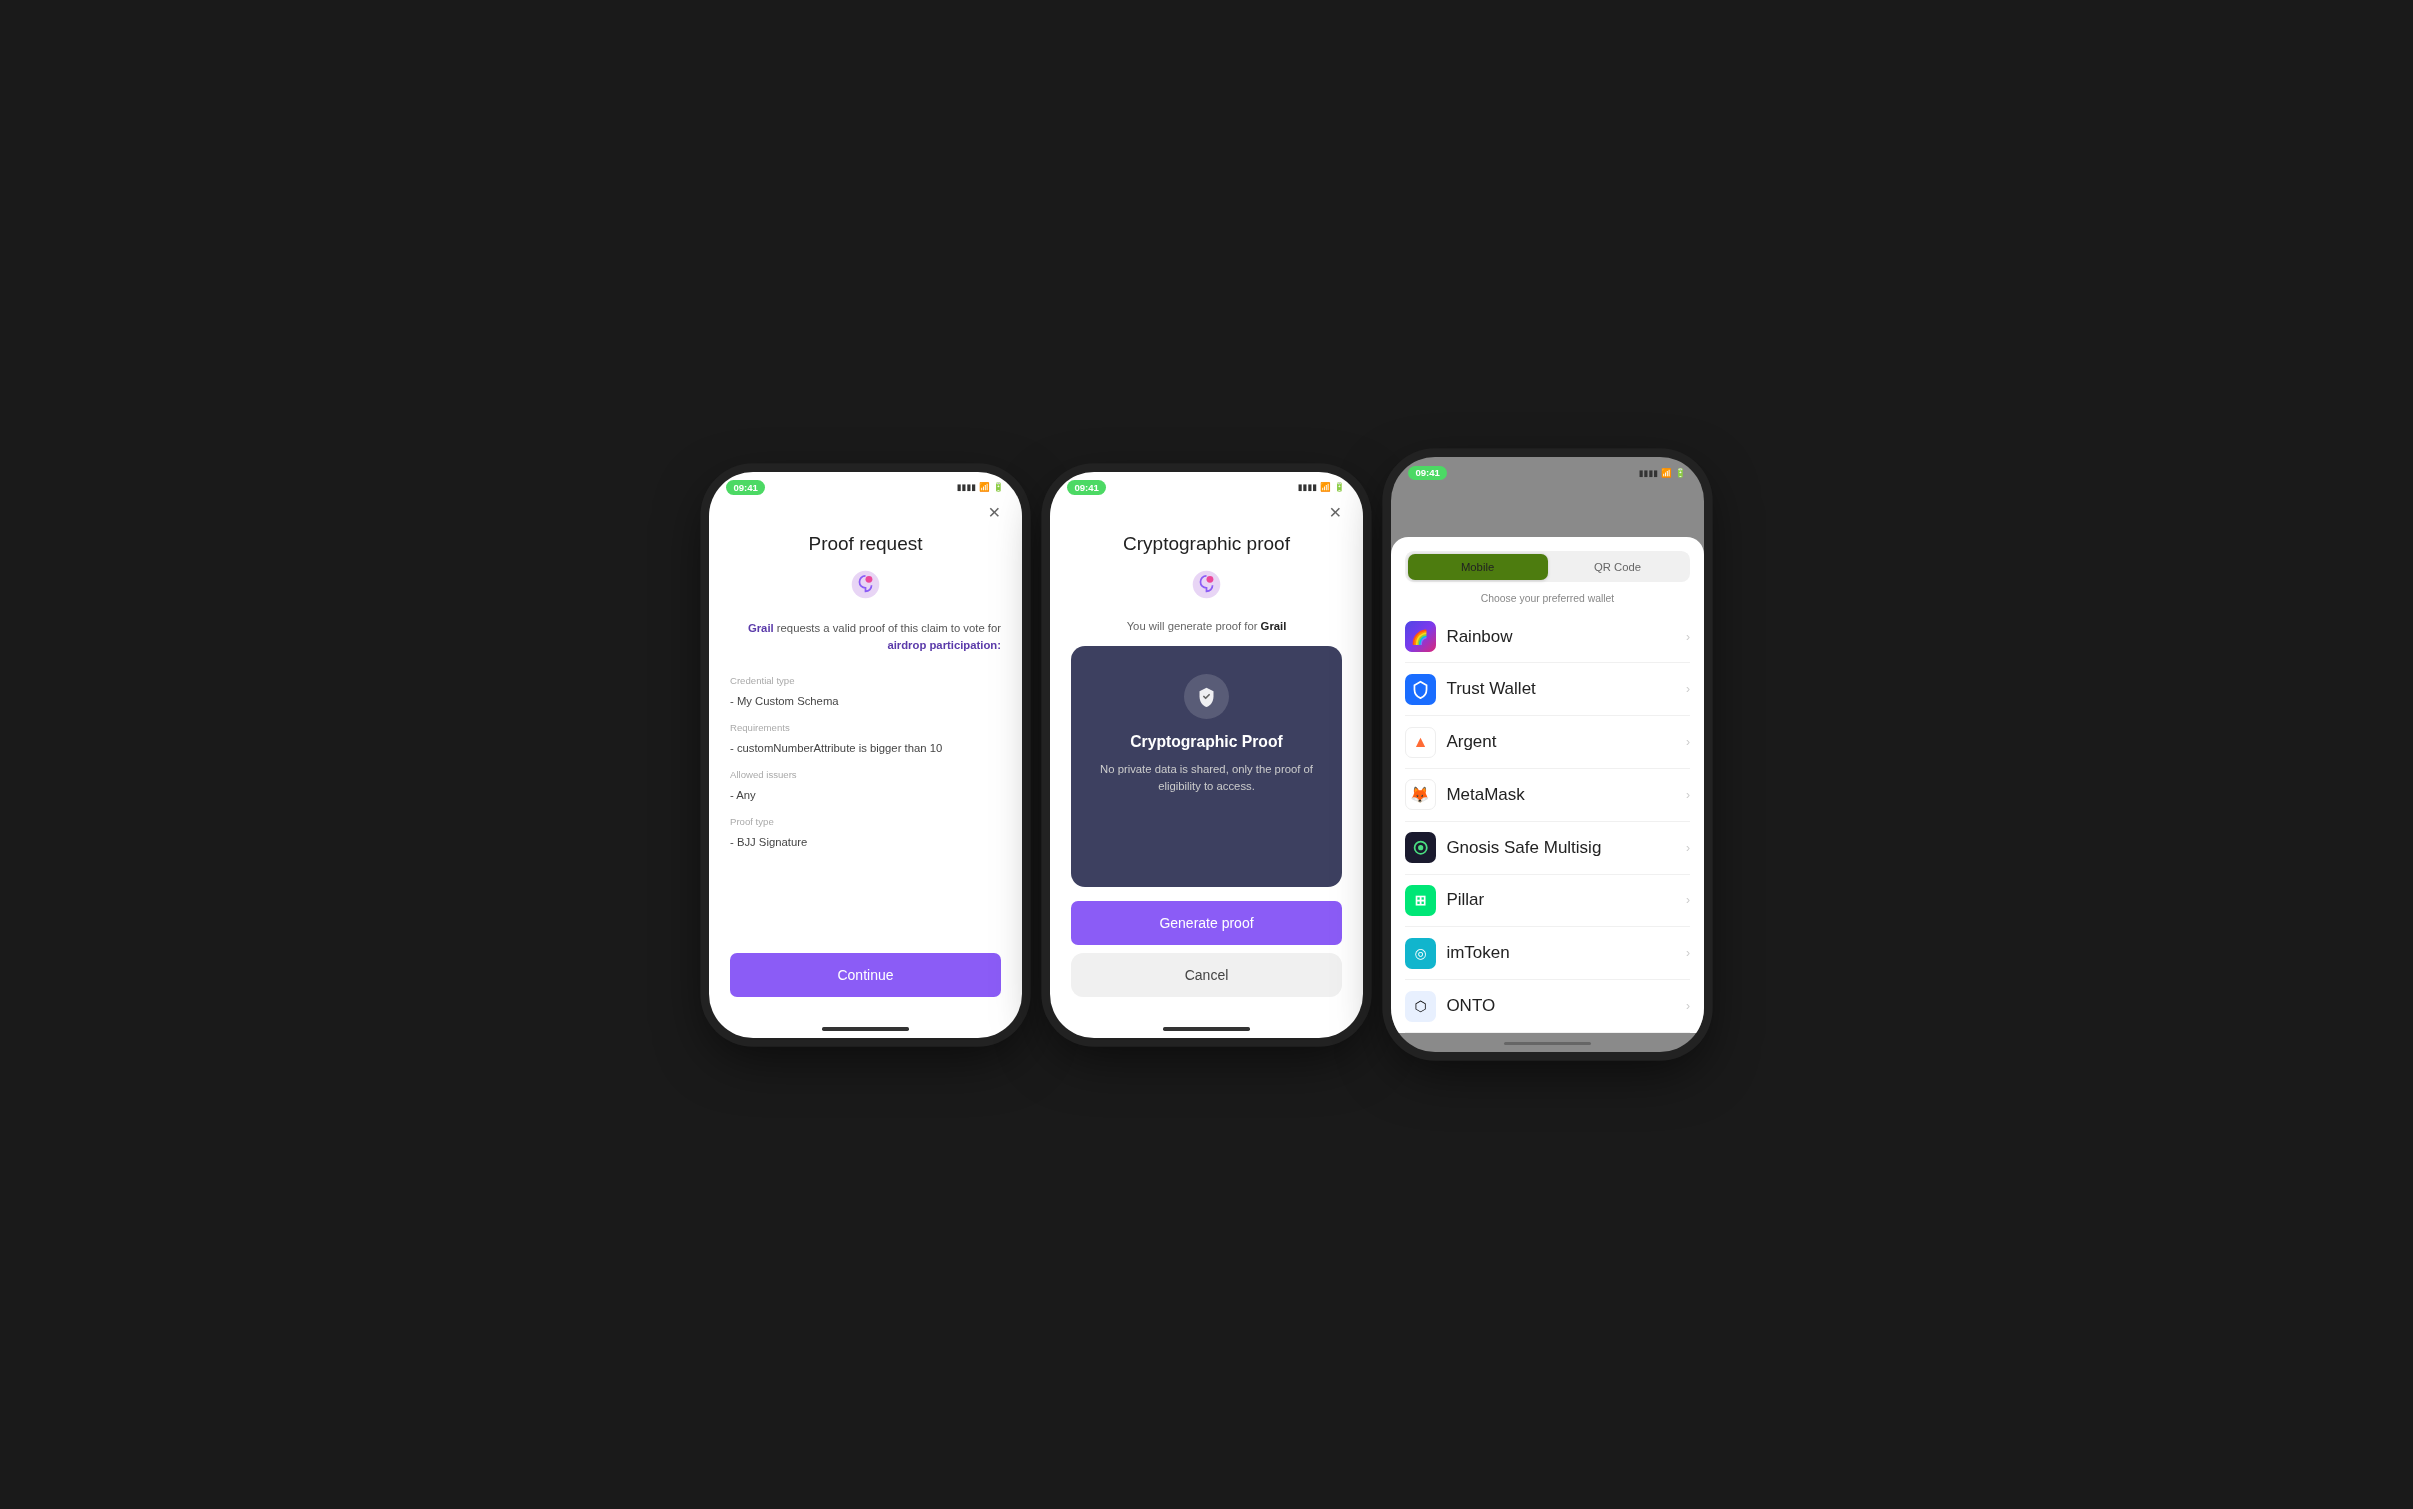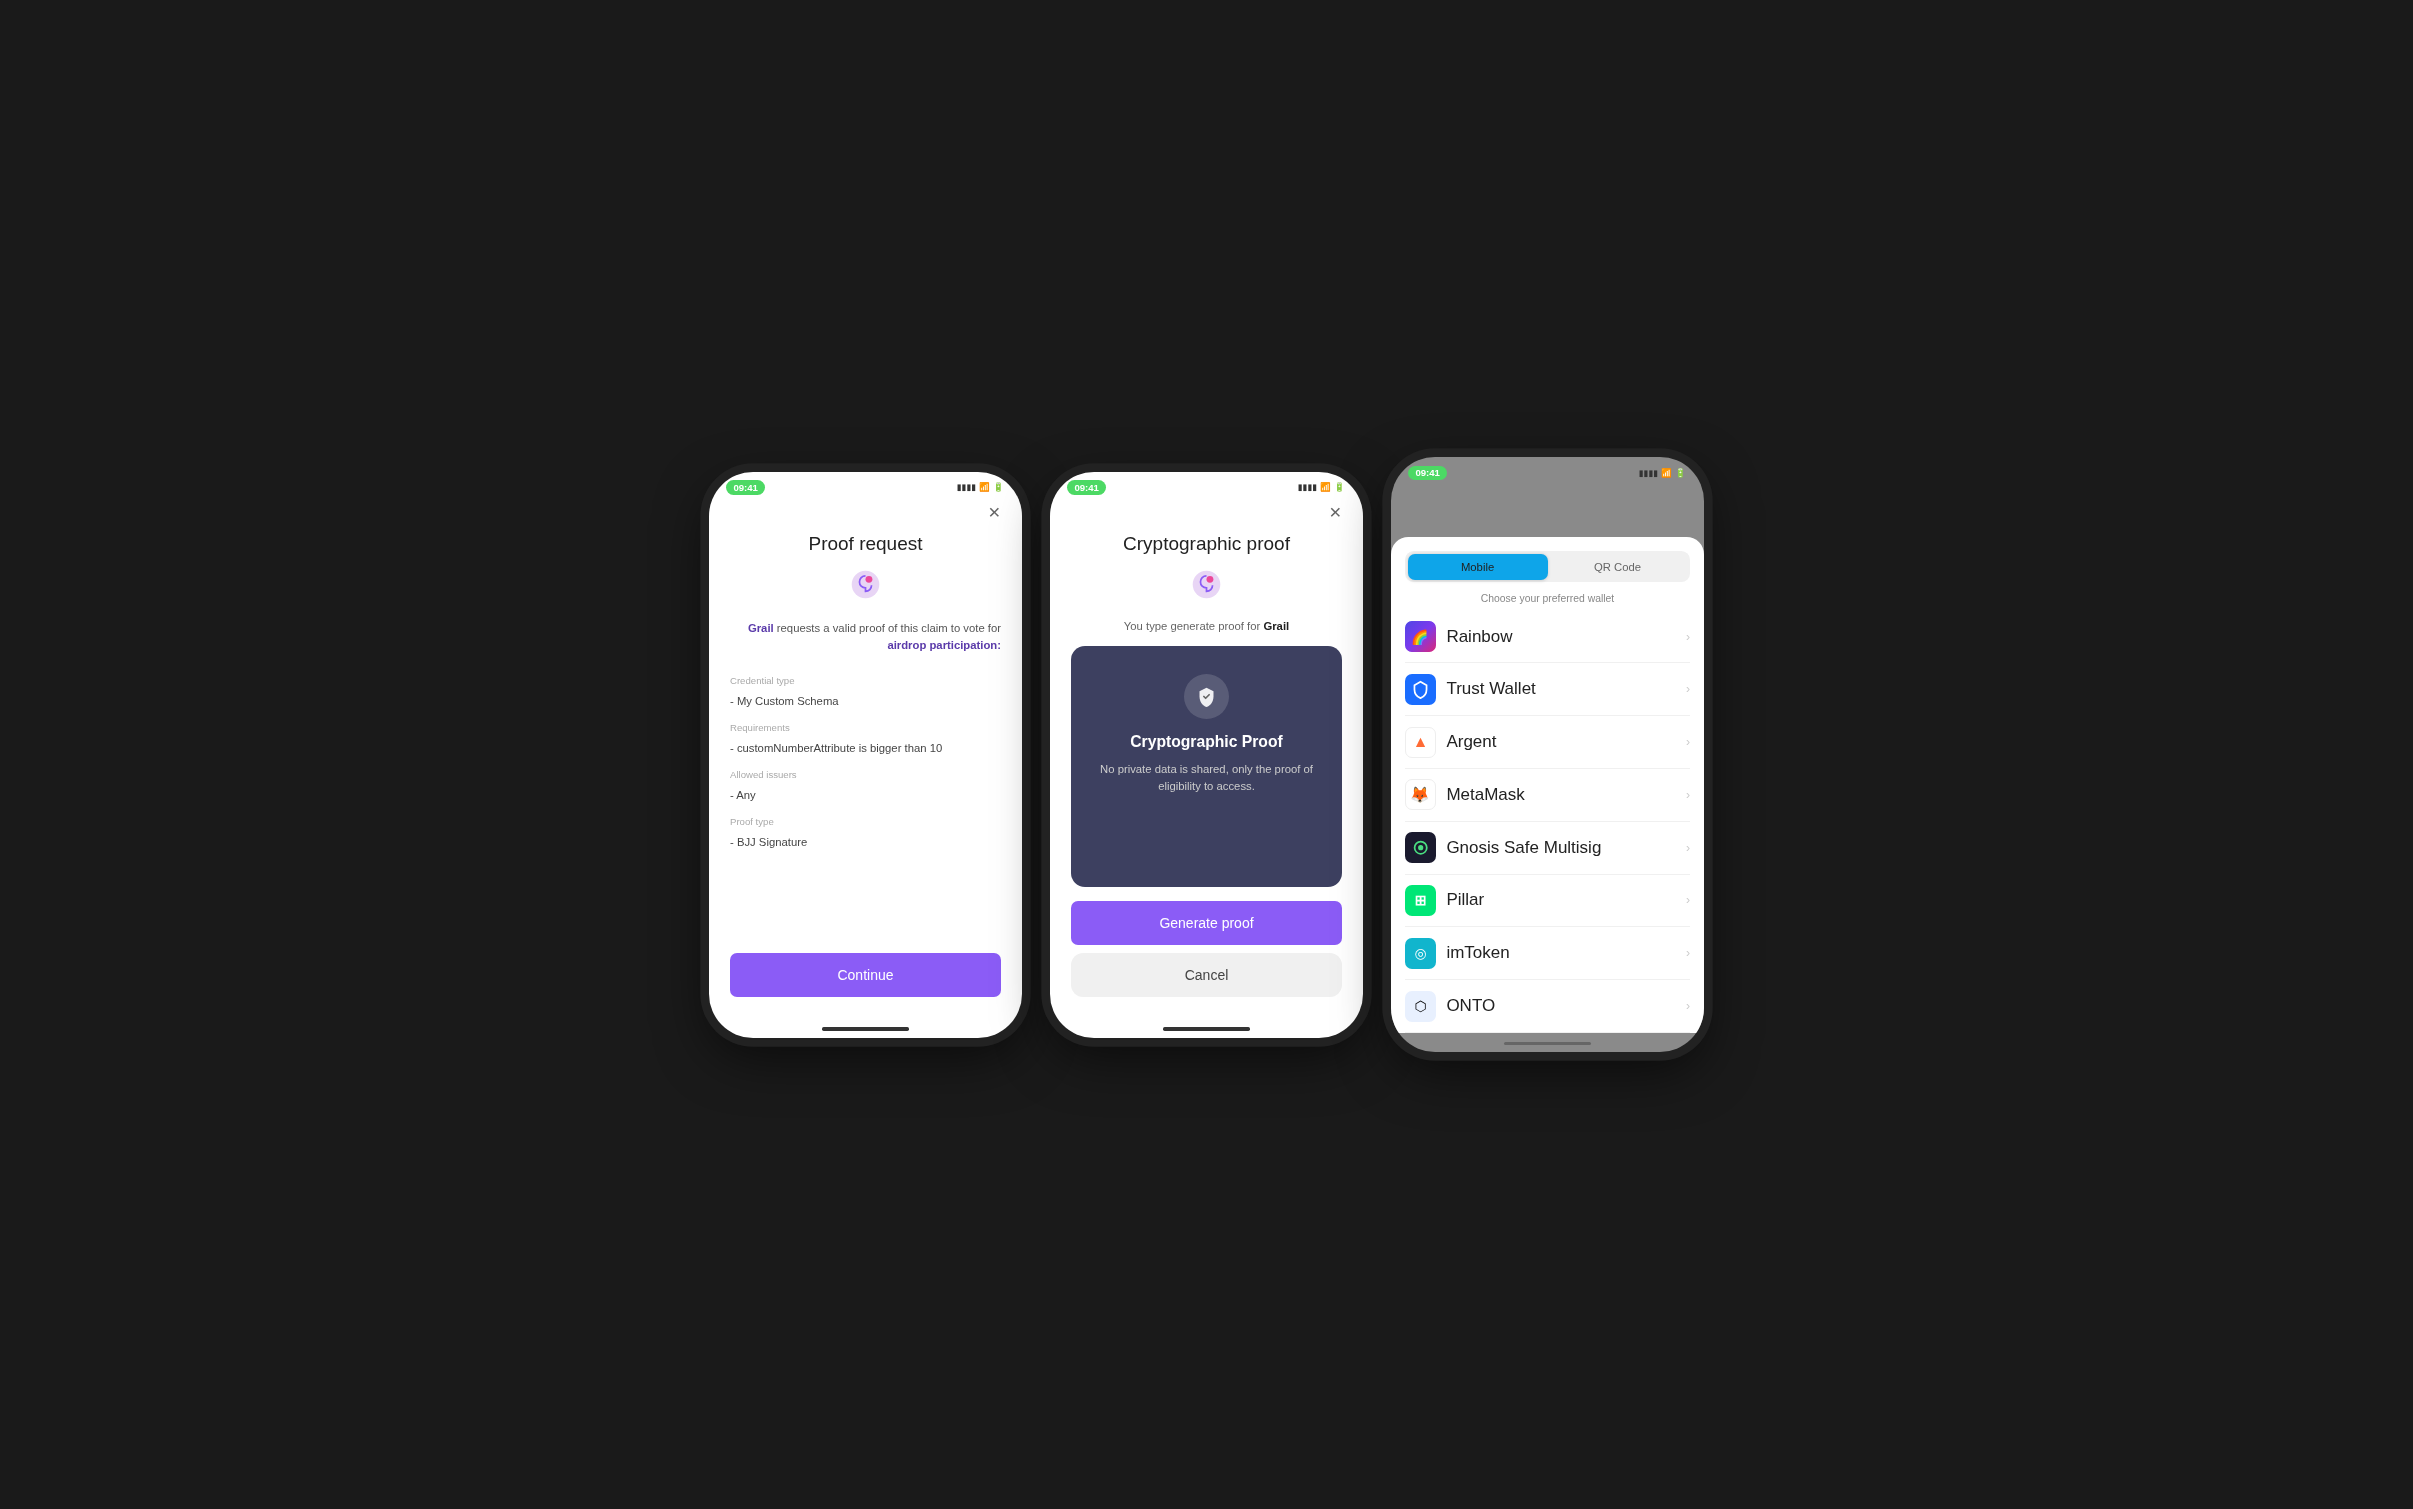--- a/index.html
+++ b/index.html
@@ -233,21 +233,21 @@
       padding: 7px;
       border: none;
       background: transparent;
       border-radius: 7px;
       font-size: 11.3px;
       font-weight: 500;
       cursor: pointer;
       color: #666;
     }
     .tab-btn.active {
-      background: #0ea5e9;
+      background: #4d7c0f;
       color: #222;
       box-shadow: 0 0.9px 3.5px rgba(0,0,0,0.15);
     }
 
     .wallet-subtitle {
       text-align: center;
       font-size: 10.4px;
       color: #888;
       margin-bottom: 7px;
     }
@@ -366,21 +366,21 @@
     <button class="close-btn">✕</button>
     <h1 class="screen-title">Cryptographic proof</h1>
     <div class="logo-icon">
       <svg width="31" height="31" viewBox="0 0 36 36">
         <circle cx="18" cy="18" r="16" fill="#e8d5f5"></circle>
         <path d="M18 8 C14 8 11 11 11 15 C11 19 14 22 18 22 L18 26 C22 26 25 23 25 19" stroke="#8b5cf6" stroke-width="2" fill="none"></path>
         <circle cx="22" cy="12" r="4" fill="#ec4899"></circle>
       </svg>
     </div>
     <p class="proof-subtext">
-      <span>You type generate proof for </span><span class="brand">Grail</span>
+      <span>You will generate proof for </span><span class="brand">Grail</span>
     </p>
     <div class="crypto-card">
       <div class="shield-icon">
         <svg width="21" height="21" viewBox="0 0 24 24" fill="none">
           <path d="M12 2L4 6v6c0 5.5 3.4 10.7 8 12 4.6-1.3 8-6.5 8-12V6L12 2z" fill="rgba(255,255,255,0.9)"></path>
           <path d="M9 12l2 2 4-4" stroke="#666" stroke-width="2" stroke-linecap="round" stroke-linejoin="round"></path>
         </svg>
       </div>
       <h2 class="crypto-title">Cryptographic Proof</h2>
       <p class="crypto-desc">No private data is shared, only the proof of eligibility to access.</p>

